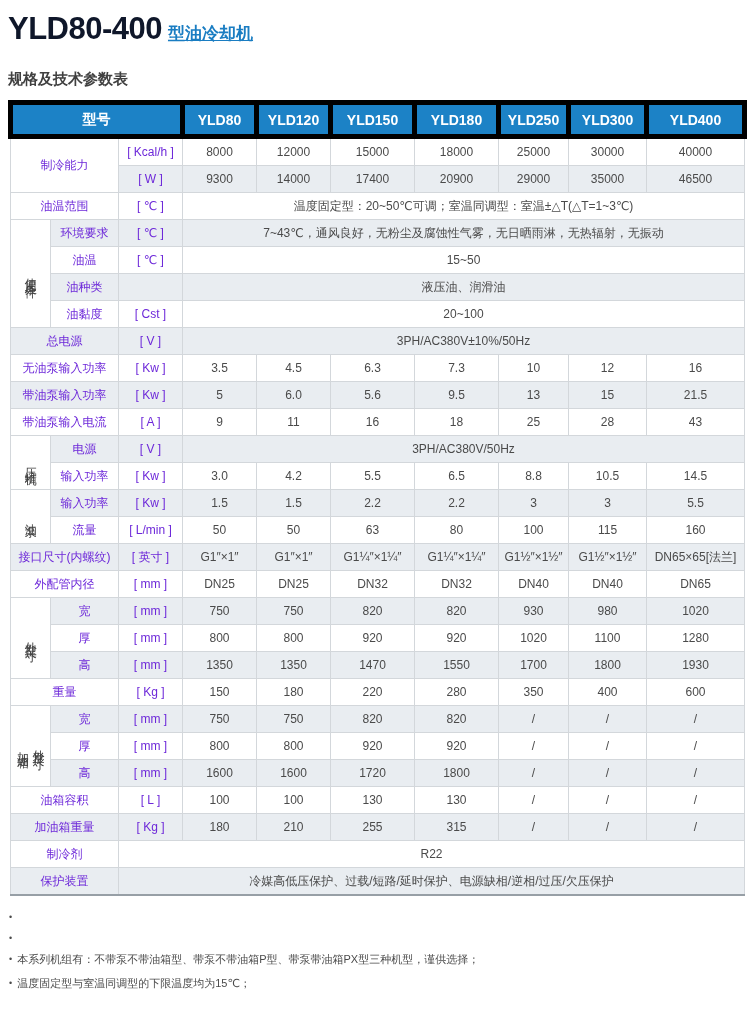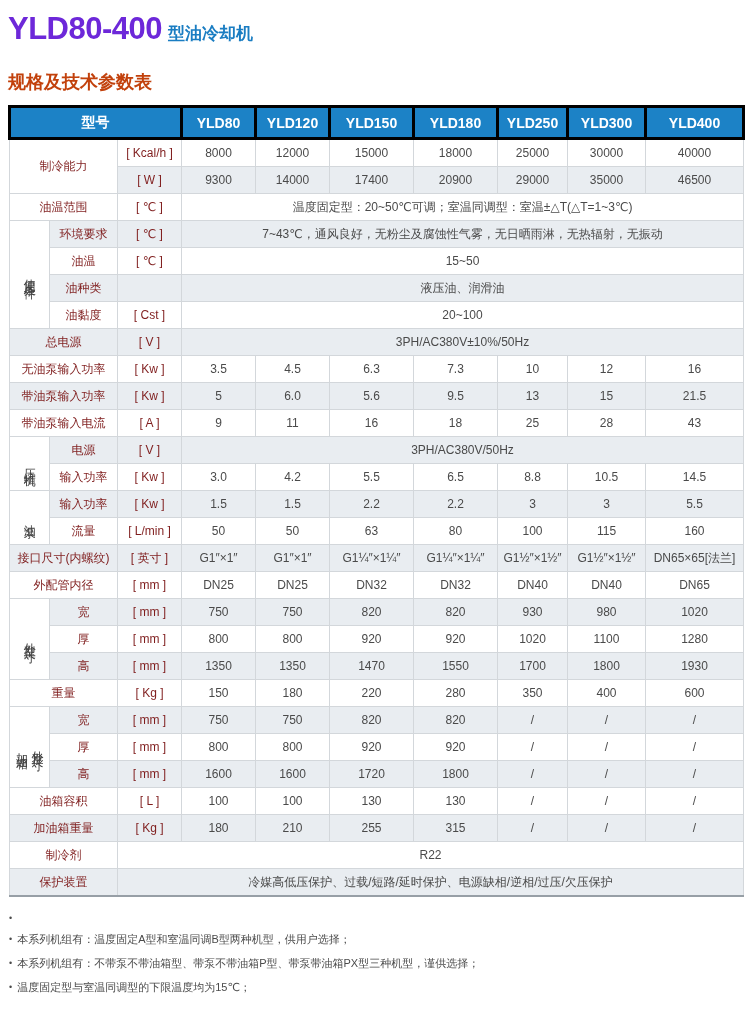--- a/index.html
+++ b/index.html
@@ -1,29 +1,29 @@
 <!DOCTYPE html>
 <html><head>
 <meta charset="utf-8">
 <style>
   html,body{margin:0;padding:0;background:#fff;}
   body{width:750px;height:1009px;font-family:"Liberation Sans","DejaVu Sans",sans-serif;overflow:hidden;}
   .page{padding:6px 8px 0 8px;}
   .title{margin:4px 0 0 0;white-space:nowrap;}
-  .title-model{color:#6d28d9;font-size:31px;font-weight:bold;letter-spacing:-0.5px;margin-top:10px;}
-  .title-suffix{color:#1a7dc2;font-size:17px;font-weight:bold;margin-left:6px;}
-  .subtitle{color:#c2410c;font-size:18px;font-weight:bold;margin:23px 0 11px 0;}
+  .title-model{color:#0f172a;font-size:31px;font-weight:bold;letter-spacing:-0.5px;margin-top:10px;}
+  .title-suffix{color:#1a7dc2;font-size:17px;font-weight:bold;margin-left:6px;text-decoration:underline;}
+  .subtitle{color:#404040;font-size:15px;font-weight:bold;margin:23px 0 11px 0;}
   table{border-collapse:collapse;table-layout:fixed;width:734px;
         border:1px solid #c6cace;border-bottom:2px solid #979fa6;}
   th{background:#1c82c6;color:#fff;font-size:14px;font-weight:bold;height:29px;
-     border:3px solid #000000;padding:0;text-align:center;}
+     border:5px solid #000000;padding:0;text-align:center;}
   td{border:1px solid #d3d7db;height:26px;text-align:center;font-size:12px;
      color:#4a4a4a;padding:0 2px;overflow:hidden;white-space:nowrap;background:#fff;}
   tr.shade td{background:#e9edf1;}
-  td.lbl,td.sub,td.unit{color:#7f1d1d;}
+  td.lbl,td.sub,td.unit{color:#6d28d9;}
   td.grp,td.grp2{background:#fff !important;padding:0;}
   .vwrap{display:flex;align-items:center;justify-content:center;gap:3px;width:100%;}
   .vtext{writing-mode:vertical-lr;text-orientation:upright;letter-spacing:3px;
          line-height:1.05;display:block;color:#3e3e3e;font-size:12px;}
   td.span{white-space:nowrap;margin-left:28px;}
   .notes{margin-top:15px;font-size:11px;color:#4a4a4a;}
   .notes-title{margin:0 0 9px 0;}
   .note-item{margin:0 0 10px 0;display:flex;align-items:flex-start;}
   .bullet{font-size:9px;margin:1px 5px 0 1px;color:#4a4a4a;}
   .note-text{line-height:1.25;}
@@ -342,21 +342,20 @@
         </tr>
       </tbody>
   </table>
 
   <div class="notes">
     <div class="note-item">
         <span class="bullet">•</span>
       </div>
     <div class="note-item">
         <span class="bullet">•</span>
-        <span class="note-text">本系列机组有：温度固定A型和室温同调B型两种机型，供用户选择；</span>
       </div>
     <div class="note-item">
         <span class="bullet">•</span>
         <span class="note-text">本系列机组有：不带泵不带油箱型、带泵不带油箱P型、带泵带油箱PX型三种机型，谨供选择；</span>
       </div>
     <div class="note-item">
         <span class="bullet">•</span>
         <span class="note-text">温度固定型与室温同调型的下限温度均为15℃；</span>
       </div>
 

